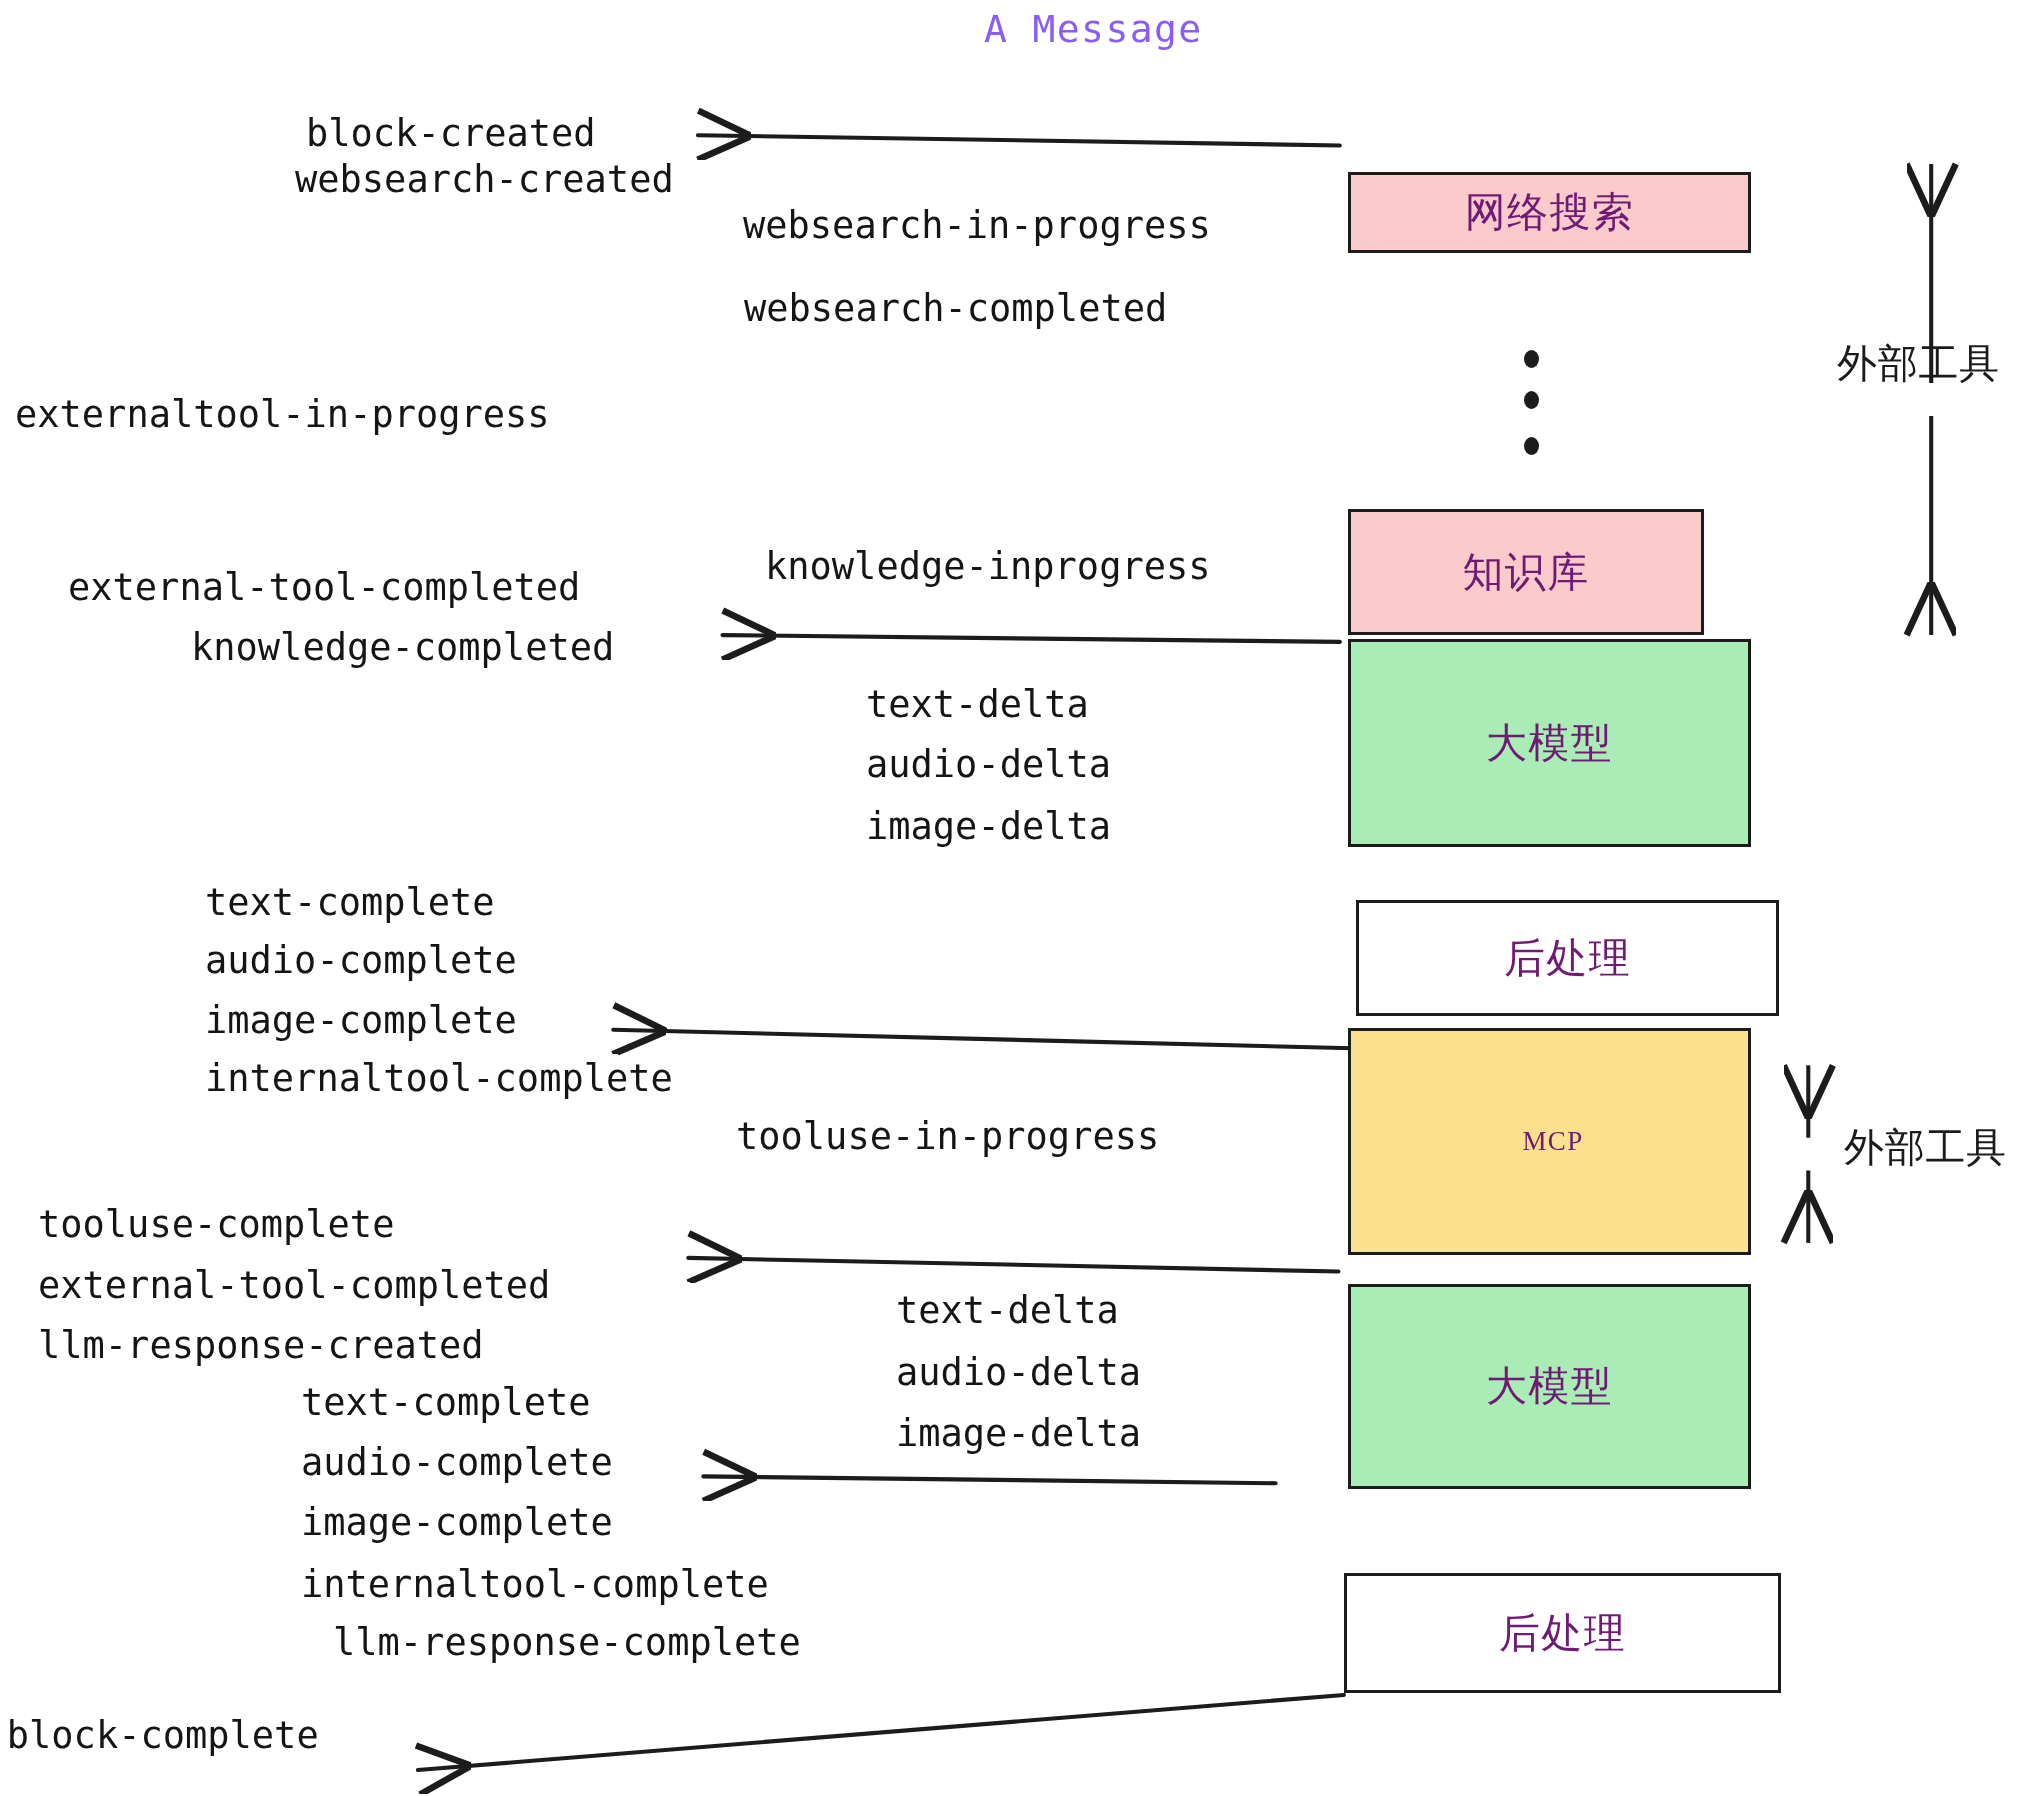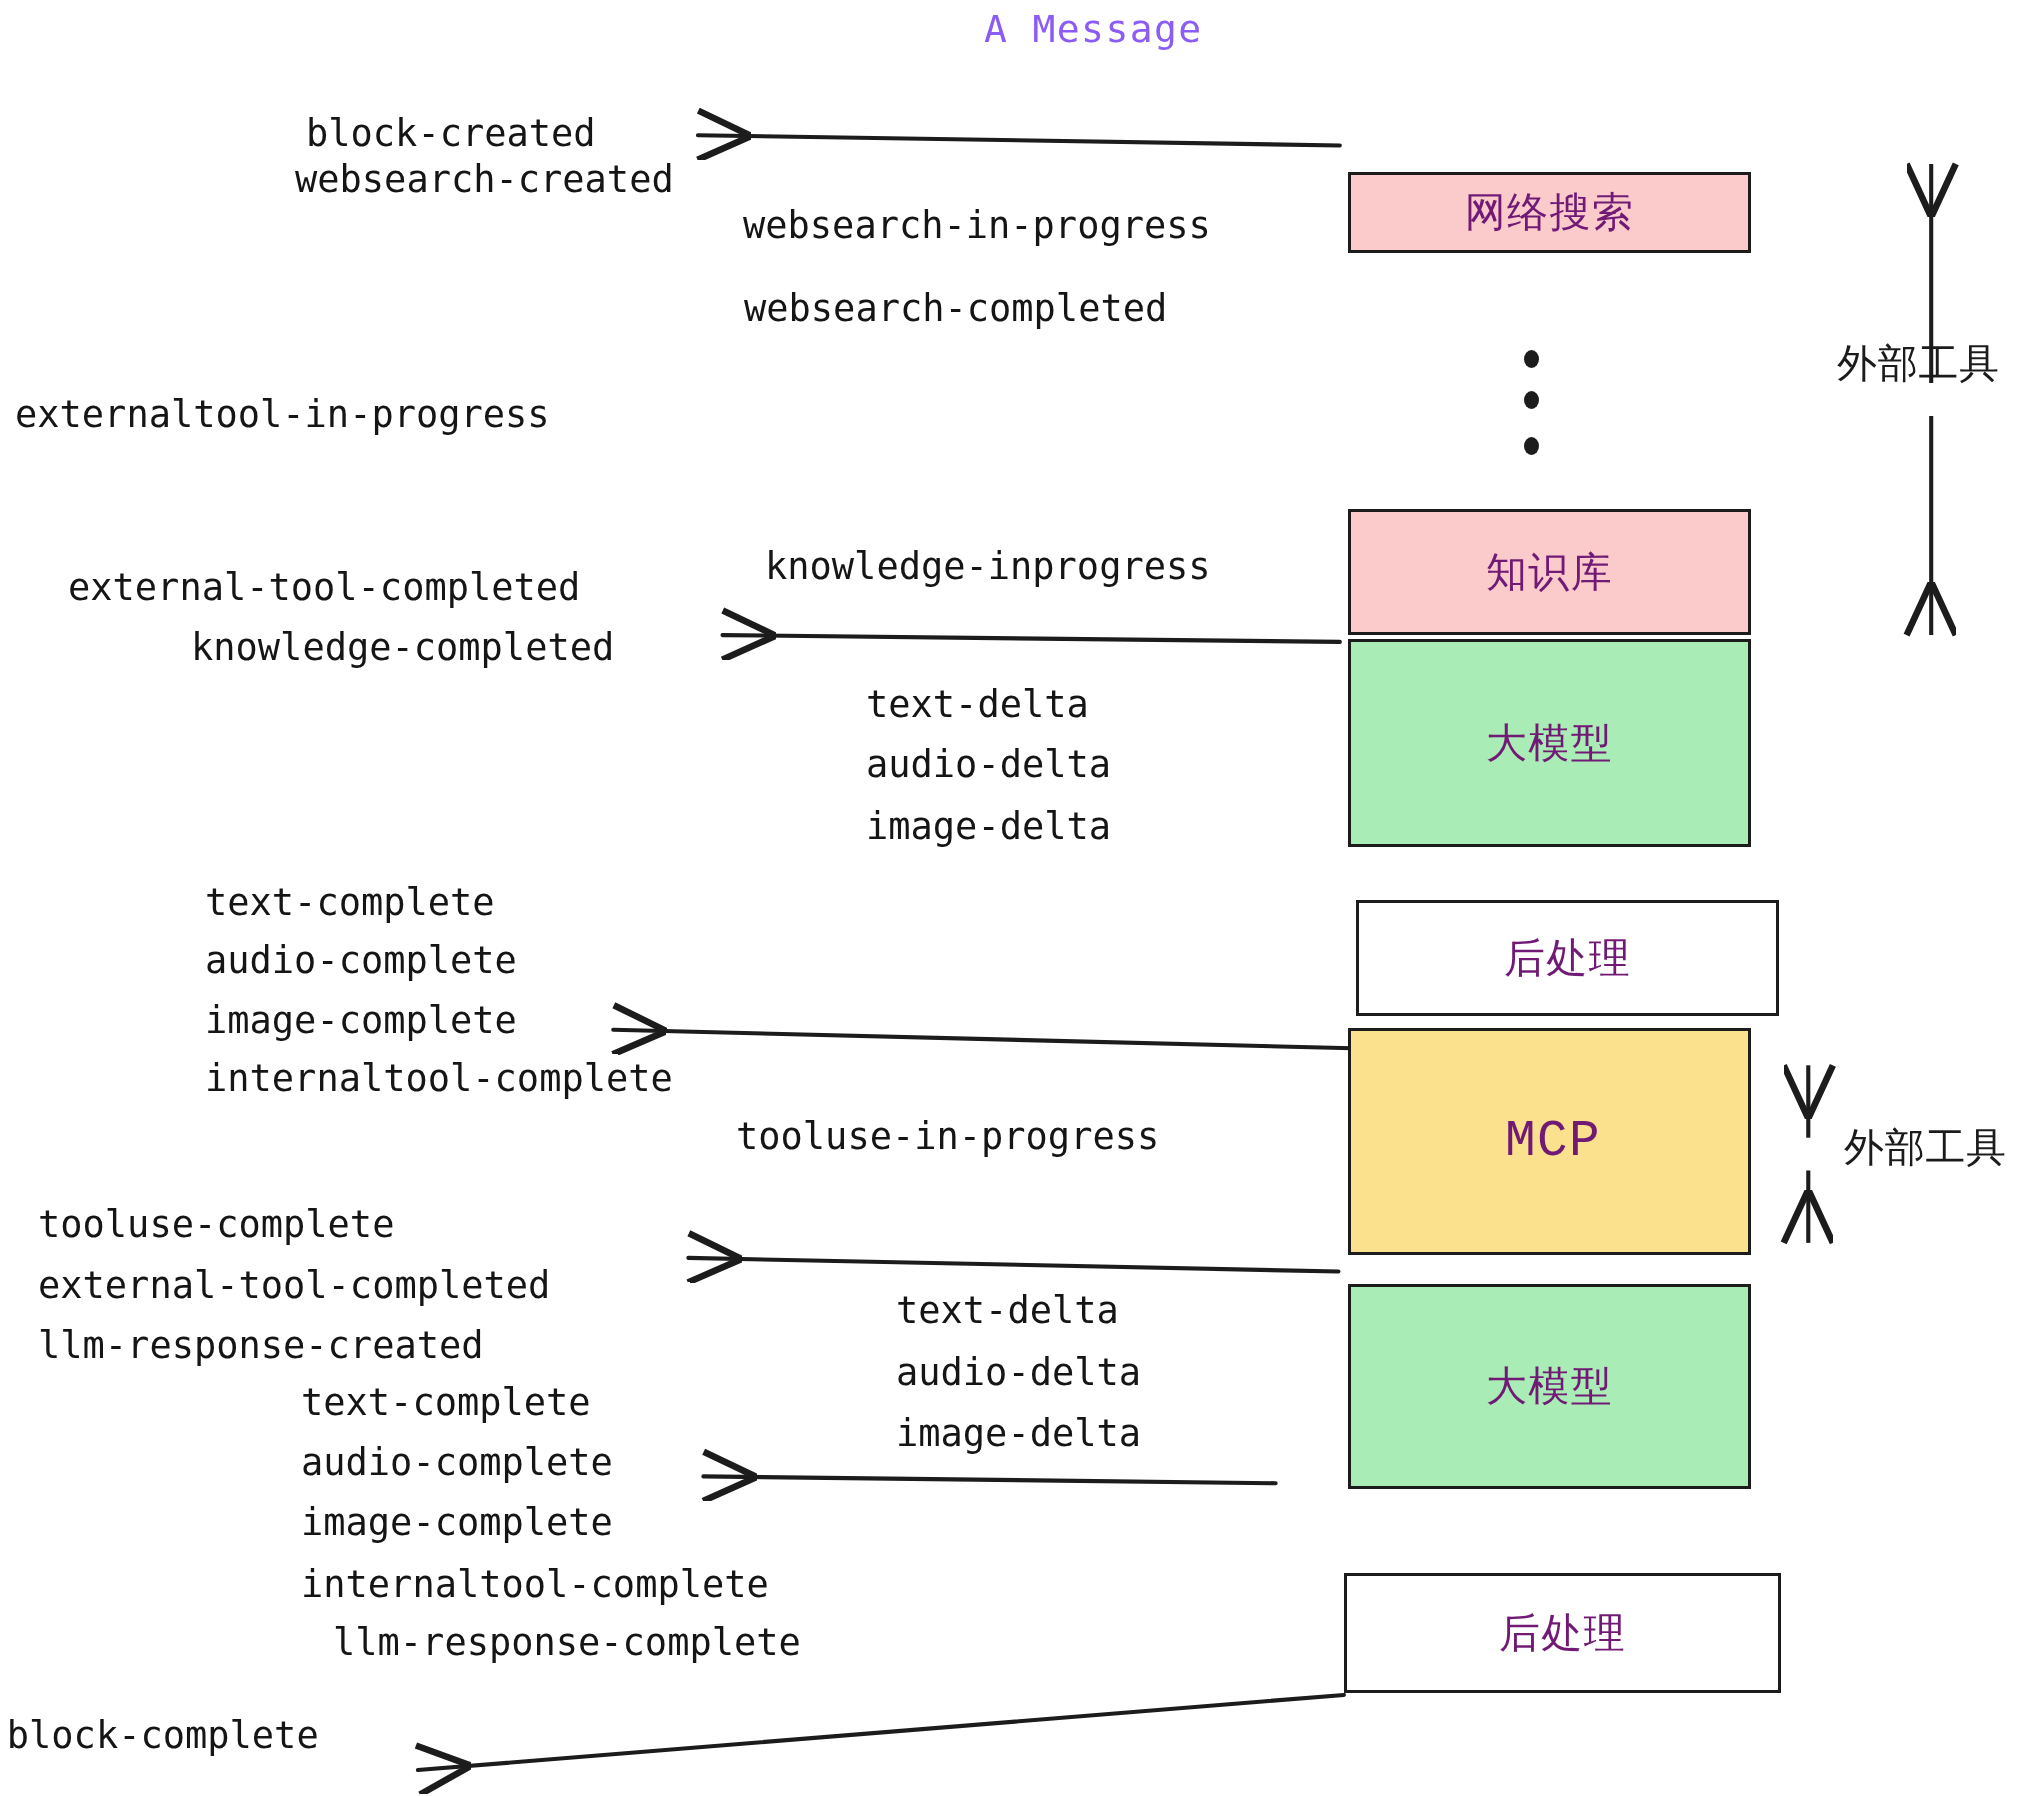--- a/index.html
+++ b/index.html
@@ -48,22 +48,22 @@
     border: 3.4px solid #1c1c1c;
     display: flex;
     align-items: center;
     justify-content: center;
     font-family: "DejaVu Sans", "Liberation Sans", sans-serif;
     font-size: 41px;
     color: #701a75;
     letter-spacing: 1.4px;
   }
   .box.mono {
-    font-family: Liberation Mono, monospace;
-    font-size: 51px;
+    font-family: Liberation Serif, serif;
+    font-size: 27px;
     padding-left: 7px;
   }
   
   .side-label {
     position: absolute;
     font-family: "DejaVu Sans", "Liberation Sans", sans-serif;
     font-size: 40px;
     color: #1b1b1b;
     white-space: nowrap;
     letter-spacing: 0.7px;
@@ -103,21 +103,21 @@
         <line x1="2828" y1="609" x2="2828" y2="930" marker-end="url(#ahead2)"></line>
         <line x1="2648" y1="1666" x2="2648" y2="1560" marker-end="url(#ahead2)"></line>
         <line x1="2648" y1="1714" x2="2648" y2="1820" marker-end="url(#ahead2)"></line>
       </g>
   </svg>
 
   <div class="title" style="left:984px; top:6.8px;">A Message</div>
 
   <div id="node-host">
       <div class="box" style="left: 1348px; top: 172px; width: 403px; height: 81px; background: rgb(251, 203, 203);">网络搜索</div>
-      <div class="box" style="left: 1348px; top: 509px; width: 403px; height: 126px; background: rgb(251, 203, 203);">知识库</div>
+      <div class="box" style="left: 1348px; top: 509px; width: 356px; height: 126px; background: rgb(251, 203, 203);">知识库</div>
       <div class="box" style="left: 1348px; top: 639px; width: 403px; height: 208px; background: rgb(170, 236, 182);">大模型</div>
       <div class="box" style="left: 1356px; top: 900px; width: 423px; height: 116px; background: rgb(255, 255, 255);">后处理</div>
       <div class="box mono" style="left: 1348px; top: 1028px; width: 403px; height: 227px; background: rgb(251, 225, 142);">MCP</div>
       <div class="box" style="left: 1348px; top: 1284px; width: 403px; height: 205px; background: rgb(170, 236, 182);">大模型</div>
       <div class="box" style="left: 1344px; top: 1573px; width: 437px; height: 120px; background: rgb(255, 255, 255);">后处理</div>
     </div>
 
   <div id="dot-host">
       <div class="dot" style="left: 1524px; top: 350px;"></div>
       <div class="dot" style="left: 1524px; top: 391px;"></div>

